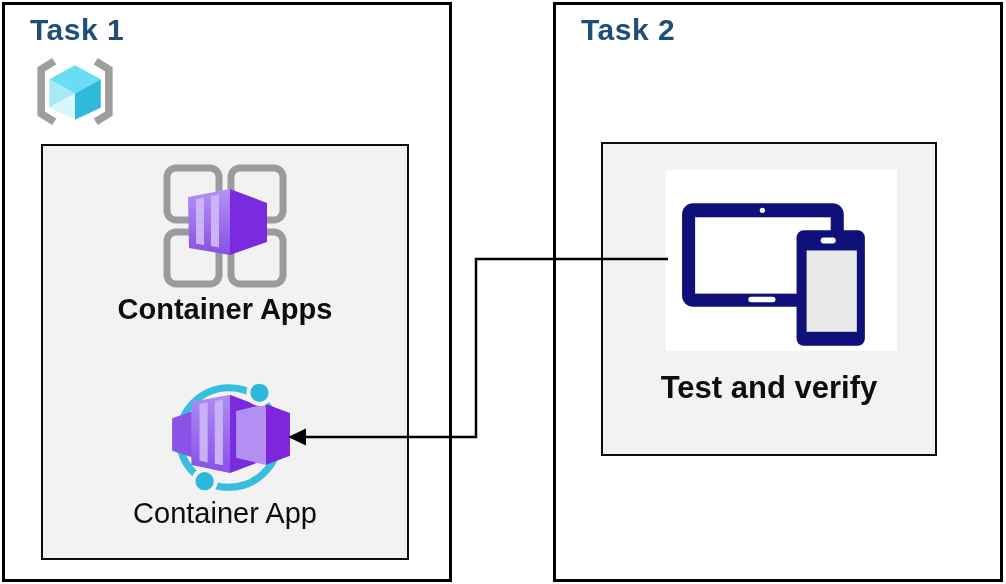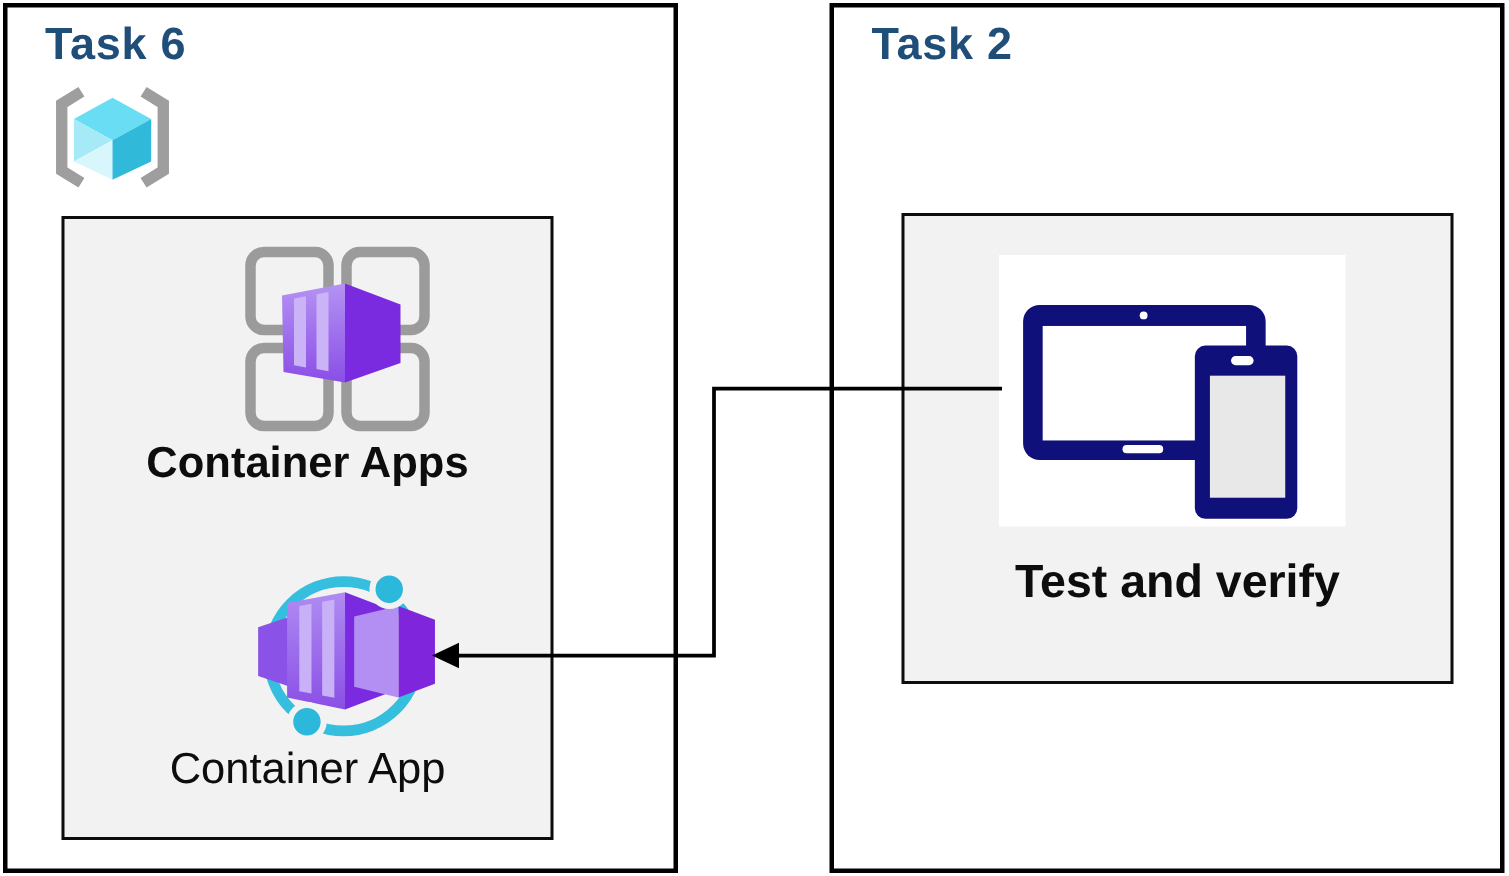--- a/index.html
+++ b/index.html
@@ -13,22 +13,22 @@
   .panel.t2 { left:553px;padding-left:44px; }
 
   .panel-title { position:absolute; top:8px; left:25px;
                  font-size:30px; font-weight:bold; color:#1F4E79; letter-spacing:0.5px; }
 
   .rg-row { position:absolute; top:50px; left:22px; display:flex; align-items:center; }
   .rg-row svg { width:96px; height:73px; display:block; }
   .rg-name { font-size:30px; font-weight:bold; color:#0d0d0d; margin-left:12px; }
 
   .inner-box { position:absolute; background:#F2F2F2; border:2px solid #0d0d0d; }
-  .t1 .inner-box { left:36px; top:139px; width:328px; height:416px; }
-  .t2 .inner-box { left:45px; top:137px; width:368px; height:314px; }
+  .t1 .inner-box { left:36px; top:139px; width:368px; height:416px; }
+  .t2 .inner-box { left:45px; top:137px; width:336px; height:314px; }
 
   .env-icon { position:absolute; left:115px; top:17px; width:134px; height:126px; }
   .env-label { position:absolute; top:147px; left:0; width:100%; text-align:center;
                font-size:29px; line-height:33px; font-weight:bold; color:#0d0d0d; }
   .app-icon { position:absolute; left:123px; top:233px; width:126px; height:117px; }
   .app-label { position:absolute; top:351px; left:0; width:100%; text-align:center;
                font-size:29px; font-weight:normal; color:#0d0d0d; }
 
   .device-patch { position:absolute; left:63px; top:26px; width:231px; height:181px; background:#ffffff; }
   .device-patch svg { width:100%; height:100%; display:block; }
@@ -37,21 +37,21 @@
 
   .connector { position:absolute; left:0; top:0; width:1006px; height:584px;
                pointer-events:none; z-index:10; }
 </style>
 </head>
 <body>
 
 <div class="canvas">
 
   <div class="panel t1">
-    <div class="panel-title">Task 6</div>
+    <div class="panel-title">Task 1</div>
 
     <div class="rg-row">
       <svg viewBox="0 0 95 72">
         <path d="M27,6 L14,14 L14,58 L27,66" fill="none" stroke="#9E9E9E" stroke-width="7.5"></path>
         <path d="M68,6 L81,14 L81,58 L68,66" fill="none" stroke="#9E9E9E" stroke-width="7.5"></path>
         <polygon points="47.5,10 73,24 47.5,38 22,24" fill="#69DDF4"></polygon>
         <polygon points="22,24 47.5,38 22,52" fill="#A6EAF8"></polygon>
         <polygon points="22,52 47.5,38 47.5,64" fill="#D8F7FD"></polygon>
         <polygon points="47.5,38 73,24 73,52 47.5,64" fill="#31B9D9"></polygon>
       </svg>

